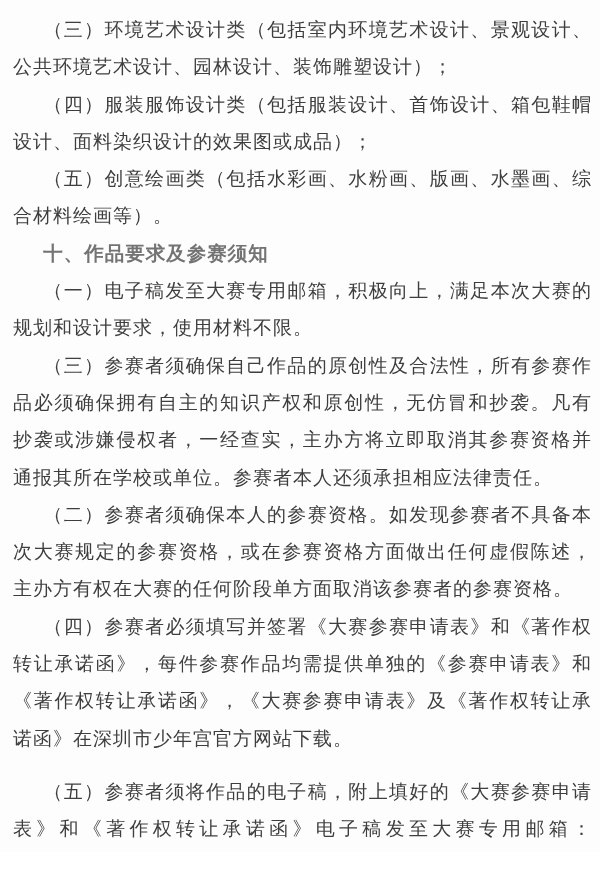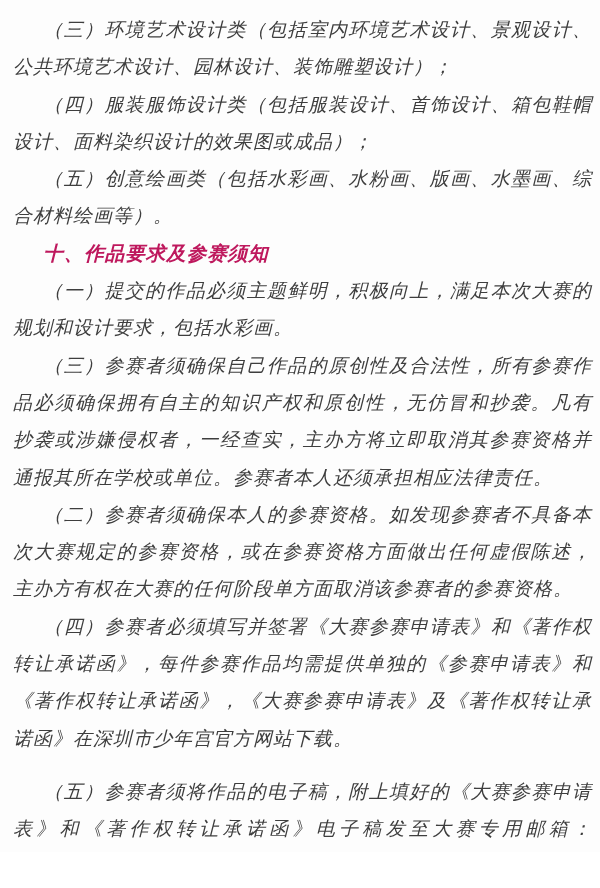--- a/index.html
+++ b/index.html
@@ -10,21 +10,20 @@
   .page {
     position: relative;
     width: 600px;
     height: 852px;
     box-sizing: border-box;
     background: #fdfdfd;
     padding: 11px 8px 0 13px;
     overflow: hidden;
     font-family: "DejaVu Serif", "Liberation Serif", serif;
     color: #3e3e3e;
-    font-style: italic;
   }
   .para {
     margin: 0;
     font-size: 19px;
     line-height: 37.3px;
     letter-spacing: 1px;
     text-align: justify;
     text-indent: 1.6em;
     word-break: break-all;
   }
@@ -32,40 +31,40 @@
     text-align-last: justify;
     margin-top: 16px;
   }
   .heading {
     margin: 0;
     font-family: "DejaVu Sans", "Liberation Sans", sans-serif;
     font-weight: bold;
     font-size: 19.5px;
     line-height: 37.3px;
     letter-spacing: 1px;
-    color: #be185d;
+    color: #737373;
     text-indent: 1.55em;
   }
   .page-number {
     position: absolute;
     right: 38px;
     top: 850px;
     font-size: 17px;
     letter-spacing: 2px;
     color: #6e6e6e;
     font-family: "DejaVu Serif", "Liberation Serif", serif;
   }
 </style>
 </head>
 <body>
 
 <div class="page">
   <p class="para">（三）环境艺术设计类（包括室内环境艺术设计、景观设计、公共环境艺术设计、园林设计、装饰雕塑设计）；</p>
   <p class="para">（四）服装服饰设计类（包括服装设计、首饰设计、箱包鞋帽设计、面料染织设计的效果图或成品）；</p>
   <p class="para">（五）创意绘画类（包括水彩画、水粉画、版画、水墨画、综合材料绘画等）。</p>
   <h2 class="heading">十、作品要求及参赛须知</h2>
-  <p class="para">（一）提交的作品必须主题鲜明，积极向上，满足本次大赛的规划和设计要求，包括水彩画。</p>
+  <p class="para">（一）电子稿发至大赛专用邮箱，积极向上，满足本次大赛的规划和设计要求，使用材料不限。</p>
   <p class="para">（三）参赛者须确保自己作品的原创性及合法性，所有参赛作品必须确保拥有自主的知识产权和原创性，无仿冒和抄袭。凡有抄袭或涉嫌侵权者，一经查实，主办方将立即取消其参赛资格并通报其所在学校或单位。参赛者本人还须承担相应法律责任。</p>
   <p class="para">（二）参赛者须确保本人的参赛资格。如发现参赛者不具备本次大赛规定的参赛资格，或在参赛资格方面做出任何虚假陈述，主办方有权在大赛的任何阶段单方面取消该参赛者的参赛资格。</p>
   <p class="para">（四）参赛者必须填写并签署《大赛参赛申请表》和《著作权转让承诺函》，每件参赛作品均需提供单独的《参赛申请表》和《著作权转让承诺函》，《大赛参赛申请表》及《著作权转让承诺函》在深圳市少年宫官方网站下载。</p>
   <p class="para continues">（五）参赛者须将作品的电子稿，附上填好的《大赛参赛申请表》和《著作权转让承诺函》电子稿发至大赛专用邮箱：</p>
   <div class="page-number">— 5 —</div>
 </div>
 
 </body></html>

